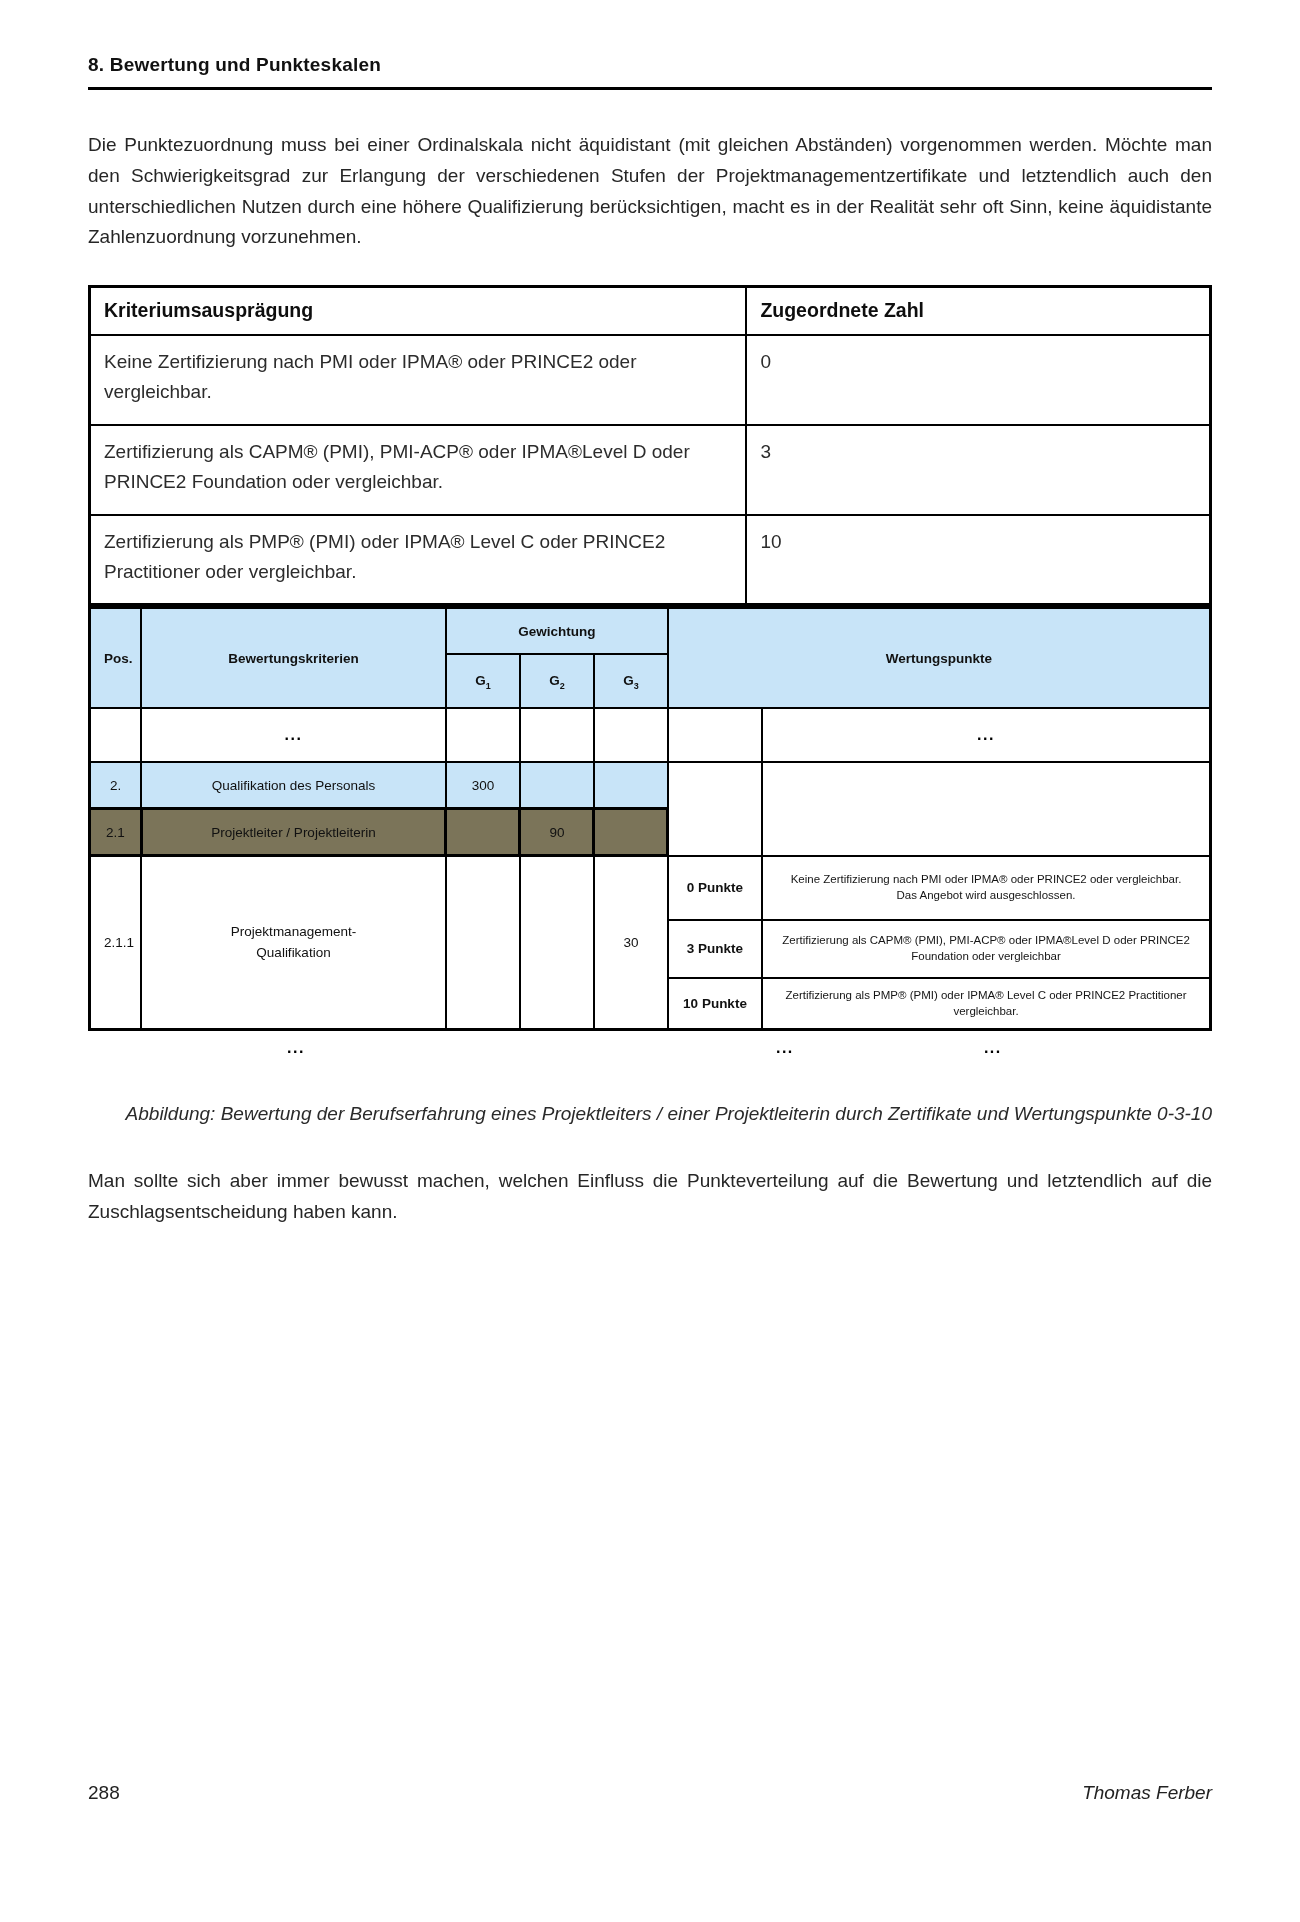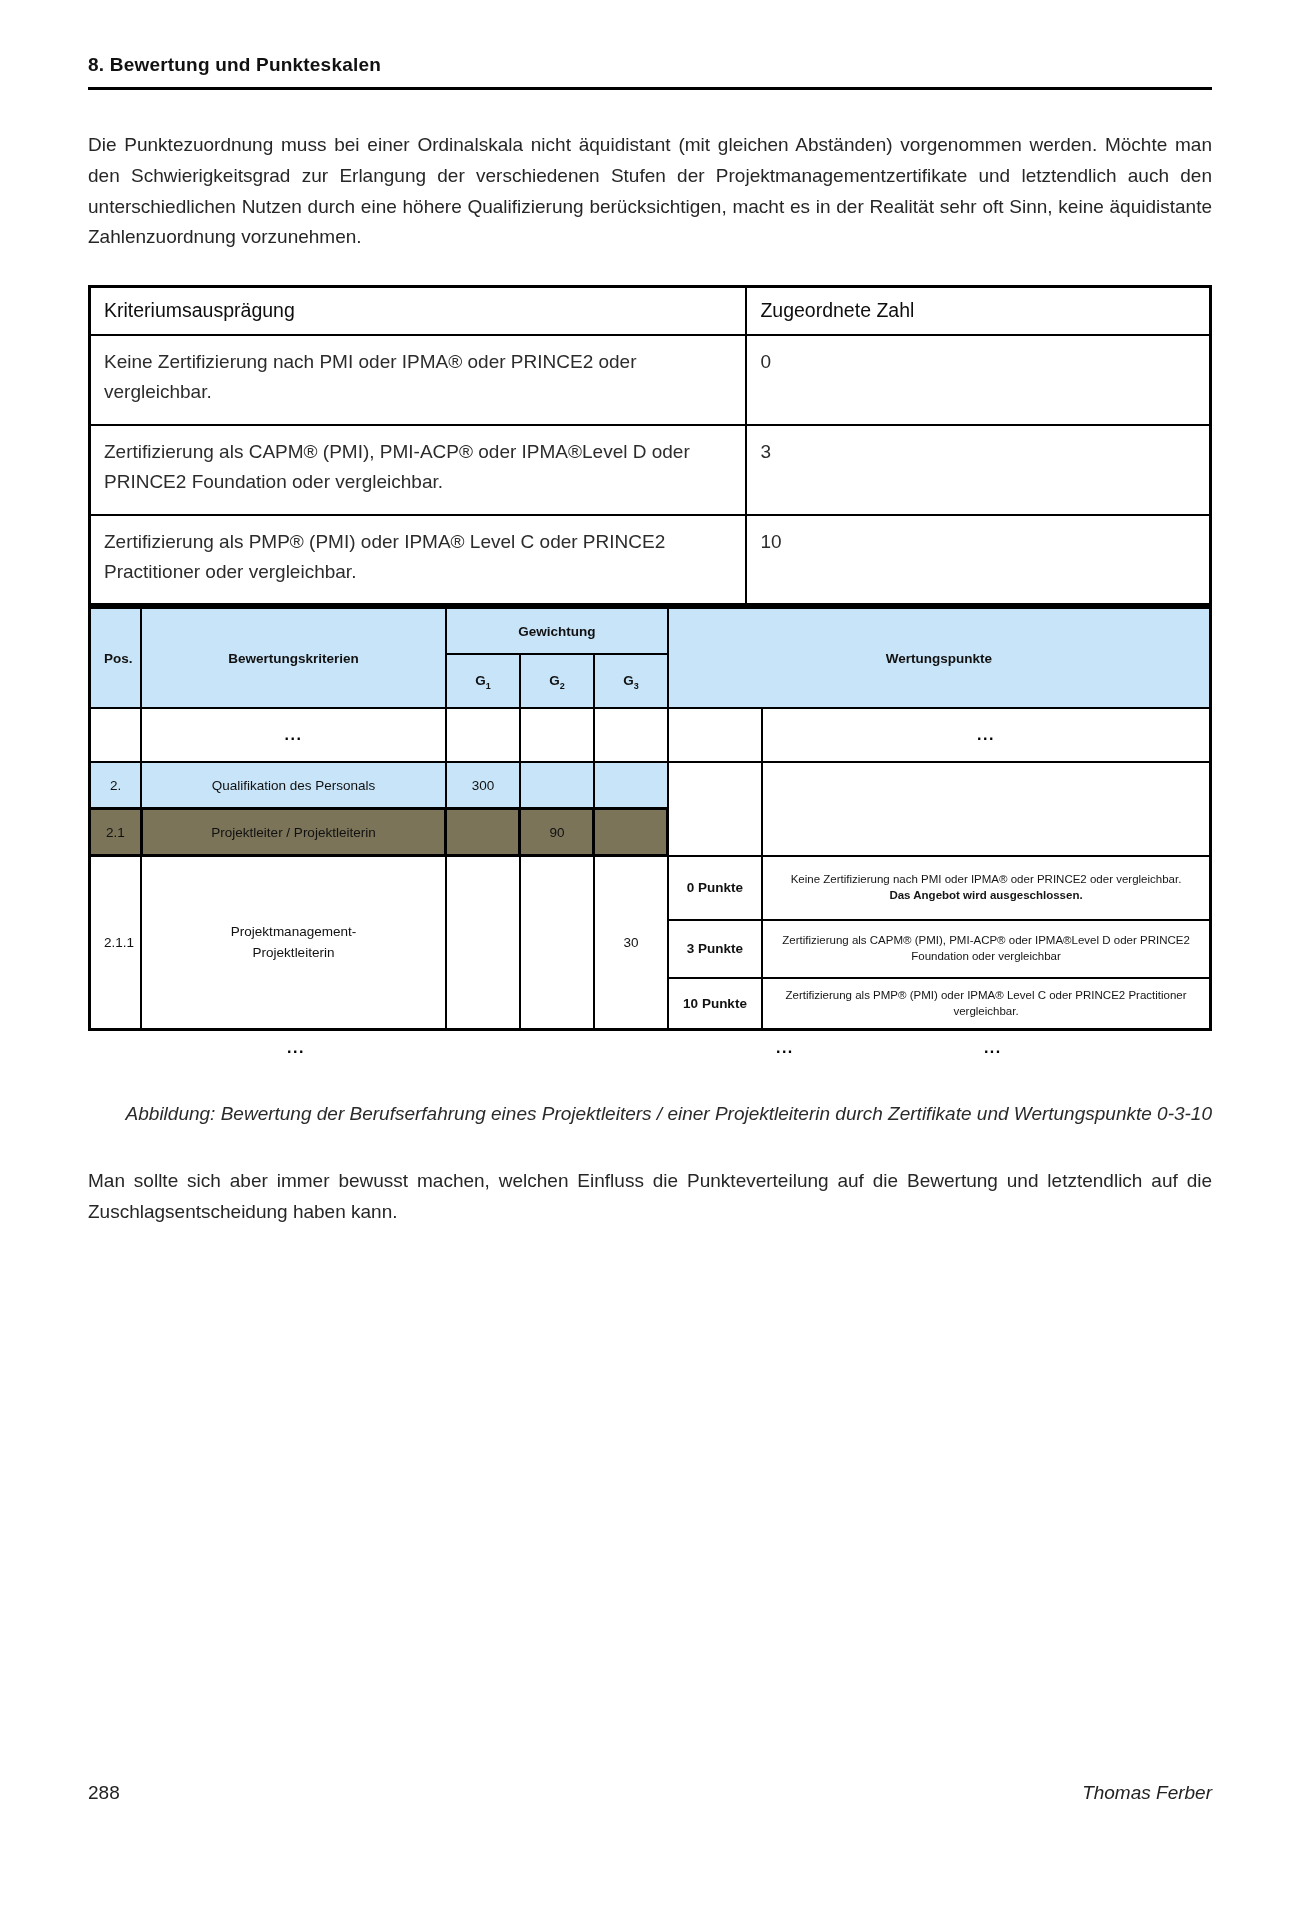--- a/index.html
+++ b/index.html
@@ -22,21 +22,21 @@
   p.intro{margin-bottom:32px;}
 
   .table1-heading{font-size:18px;font-weight:700;color:#0e0e0e;margin-bottom:15px;letter-spacing:.1px;}
 
   table.zuordnung{
     width:100%;border-collapse:collapse;border:3px solid #000;
     font-size:19px;table-layout:fixed;
   }
   table.zuordnung th,table.zuordnung td{border:2px solid #000;vertical-align:top;}
   table.zuordnung th{
-    text-align:left;font-weight:400;color:#0e0e0e;
+    text-align:left;font-weight:700;color:#0e0e0e;
     padding:11px 13px 12px;font-size:19.5px;
   }
   table.zuordnung td{padding:11px 13px 16px;line-height:1.6;color:#2c2c2c;}
   .col-kriterium{width:58.6%;}
   .col-zahl{width:41.4%;}
 
   p.between{margin:27px 0 38px;}
 
   table.matrix{
     width:100%;border-collapse:collapse;border:3px solid #000;
@@ -55,21 +55,21 @@
   tr.mx-row21{height:47px;}
   tr.mx-row21 td.olive{background:var(--row-olive);border-width:3px;}
   td.pos-111{vertical-align:top;padding-top:30px;}
   td.krit-111{
     vertical-align:top;text-align:right;padding:30px 10px 0 4px;line-height:1.55;
   }
   td.punkte-label{font-weight:700;font-size:13.5px;}
   td.punkte-desc{
     text-align:left;font-size:11.5px;line-height:1.38;padding:5px 8px;color:#151515;
   }
-  td.punkte-desc .bold-note{display:block;font-weight:700;}
+  td.punkte-desc .bold-note{display:block;font-weight:400;}
   tr.mx-p0{height:64px;}
   tr.mx-p3{height:58px;}
   tr.mx-p10{height:52px;}
 
   .bottom-ellipsis{position:relative;height:42px;}
   .bottom-ellipsis span{position:absolute;top:8px;transform:translateX(-50%);}
   .be-1{left:18.5%;}
   .be-2{left:62%;}
   .be-3{left:80.5%;}
 
@@ -171,21 +171,21 @@
         <td class="olive">2.1</td>
         <td class="olive">Projektleiter / Projektleiterin</td>
         <td class="olive"></td>
         <td class="olive">90</td>
         <td class="olive"></td>
       </tr>
       <tr class="mx-p0">
         <td class="pos-111" rowspan="3">2.1.1</td>
         <td class="krit-111" rowspan="3">
           <span>Projektmanagement-</span><br>
-          <span>Projektleiterin</span>
+          <span>Qualifikation</span>
         </td>
         <td rowspan="3"></td>
         <td rowspan="3"></td>
         <td rowspan="3">30</td>
         <td class="punkte-label">0 Punkte</td>
         <td class="punkte-desc">
           <span>Keine Zertifizierung nach PMI oder IPMA® oder PRINCE2 oder vergleichbar.</span>
           <span class="bold-note">Das Angebot wird ausgeschlossen.</span>
         </td>
       </tr>

